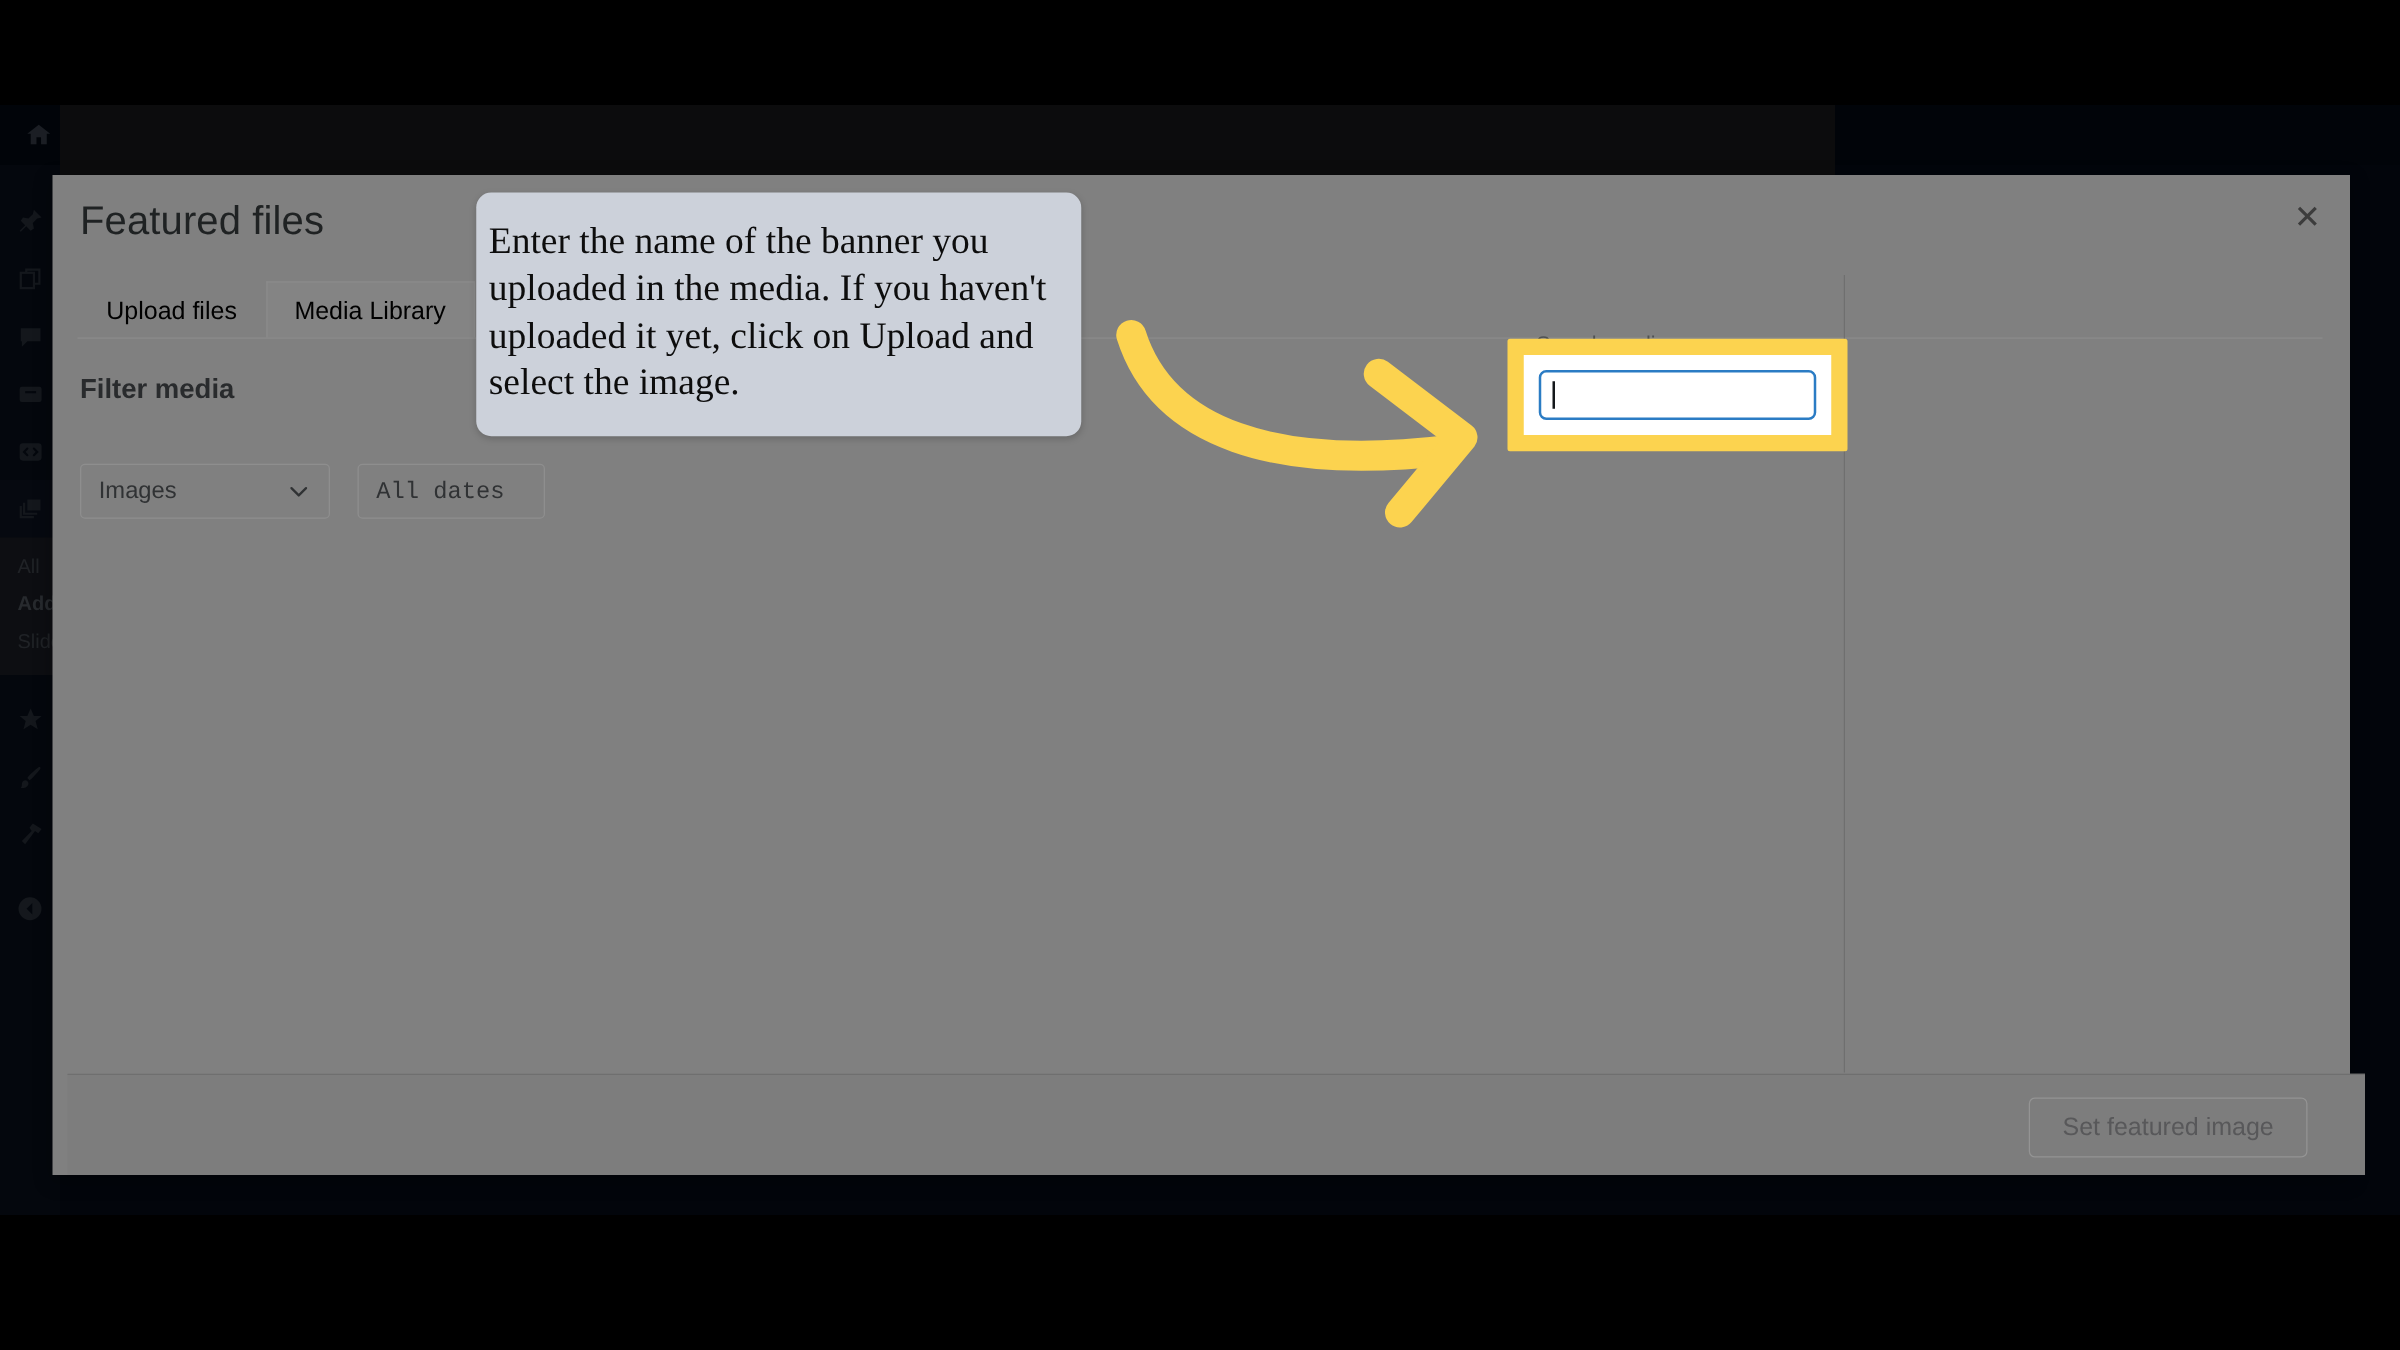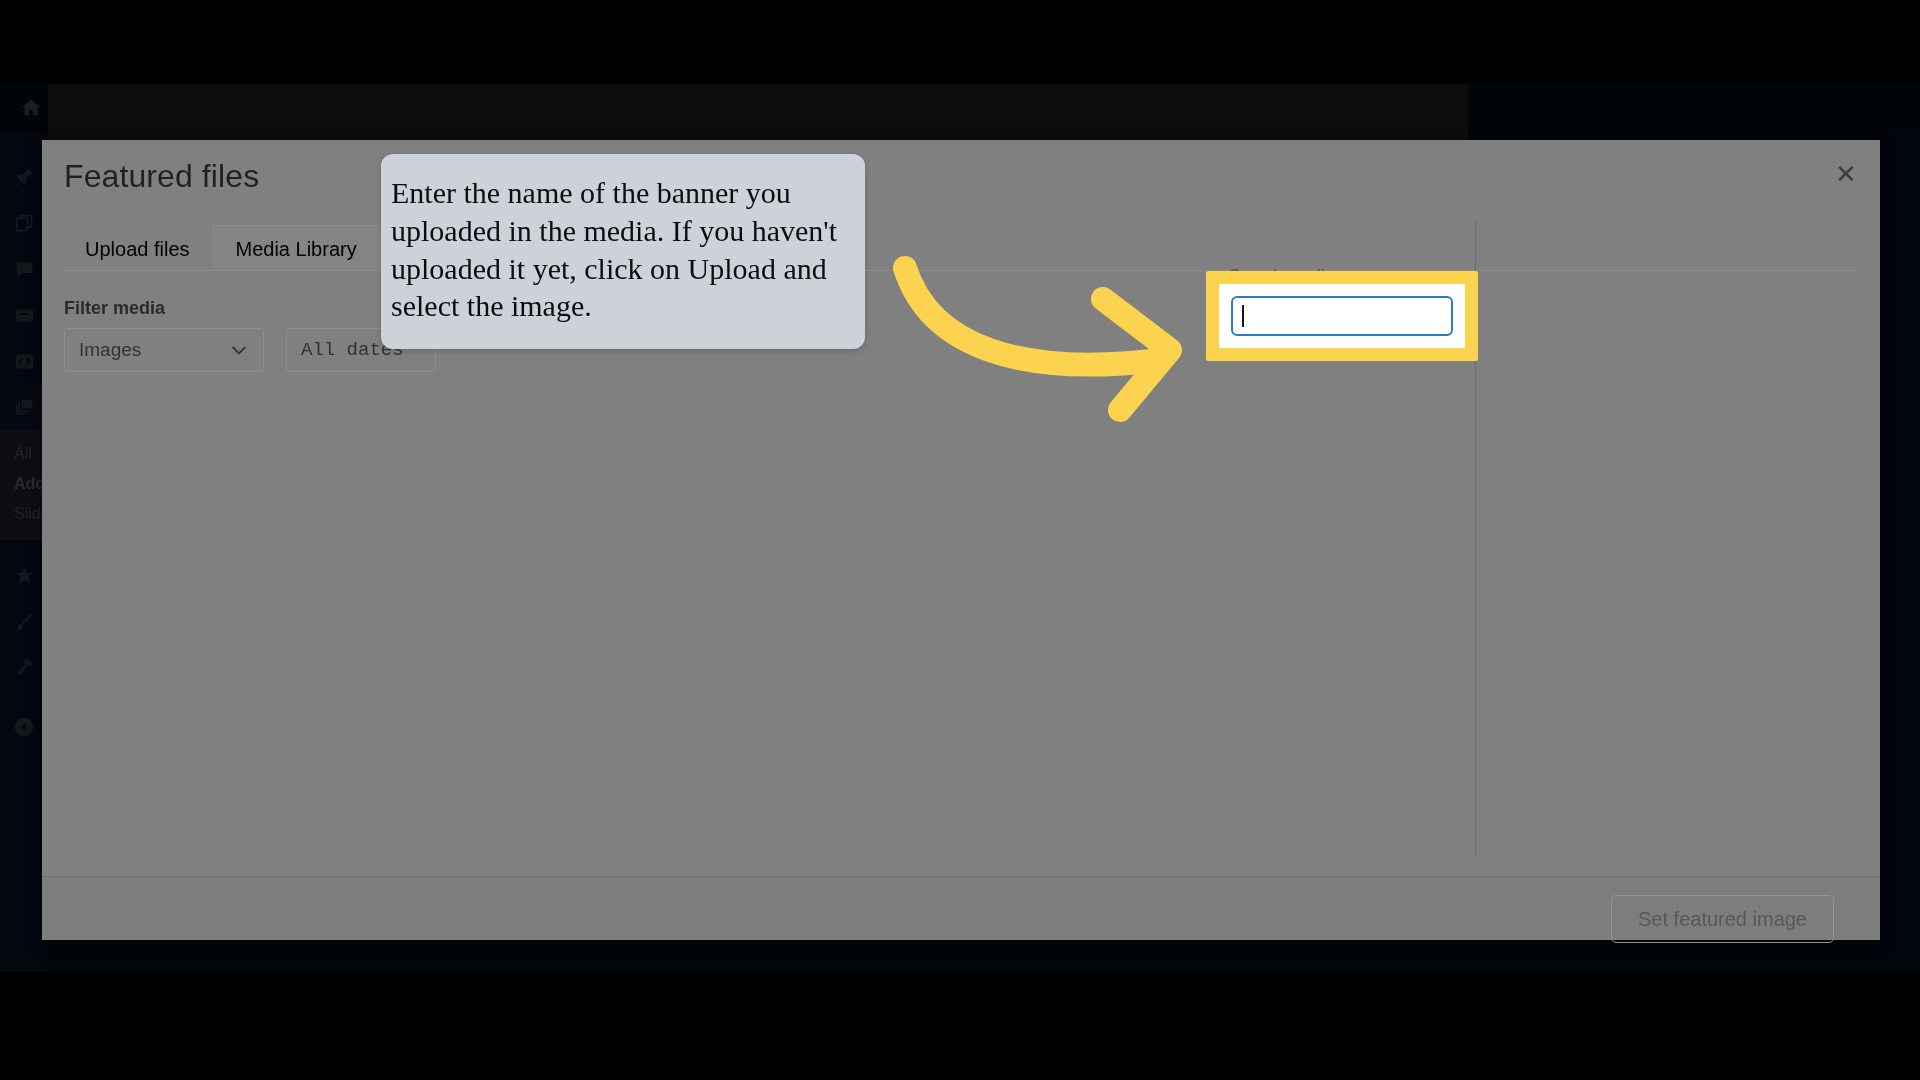--- a/index.html
+++ b/index.html
@@ -176,21 +176,21 @@
   .tab-underline {
     position: absolute;
     left: 20px; top: 130px;
     width: 1796px; height: 1px;
     background: #8b8b8b;
   }
 
   .filter-label {
     position: absolute;
     left: 22px; top: 158px;
-    font-size: 18px;
+    font-size: 22px;
     font-weight: bold;
     color: #292b2d;
   }
 
   .filters {
     position: absolute;
     left: 22px; top: 188px;
     display: flex;
     gap: 22px;
   }
@@ -201,20 +201,21 @@
     border-radius: 4px;
     display: flex;
     align-items: center;
     padding: 0 14px;
     color: #303234;
     font-size: 19px;
     background: transparent;
     cursor: pointer;
     justify-content: space-between;
     gap: 18px;
+    margin-top: 43px;
   }
   .select-box.narrow { min-width: 150px; font-family: Liberation Mono, monospace; }
   .chev { width: 20px; height: 20px; color: #303234; flex: none; }
 
   
   .panel-divider {
     position: absolute;
     left: 1433px; top: 80px;
     width: 1px; height: 638px;
     background: #6f6f6f;
@@ -257,22 +258,22 @@
     display: block;
     width: 2px; height: 22px;
     background: #14181b;
     animation: blink 1.05s step-end infinite;
   }
   @keyframes blink { 50% { opacity: 0; } }
 
   
   .modal-footer {
     position: absolute;
-    left: 0; bottom: 0;
-    width: 1838px; height: 64px;
+    left: 12px; bottom: 0;
+    width: 1838px; height: 81px;
     background: #7d7d7d;
     border-top: 1px solid #6f6f6f;
   }
   .btn-set-featured {
     position: absolute;
     right: 46px; top: 18px;
     height: 48px;
     padding: 0 26px;
     background: transparent;
     border: 1px solid #949494;

